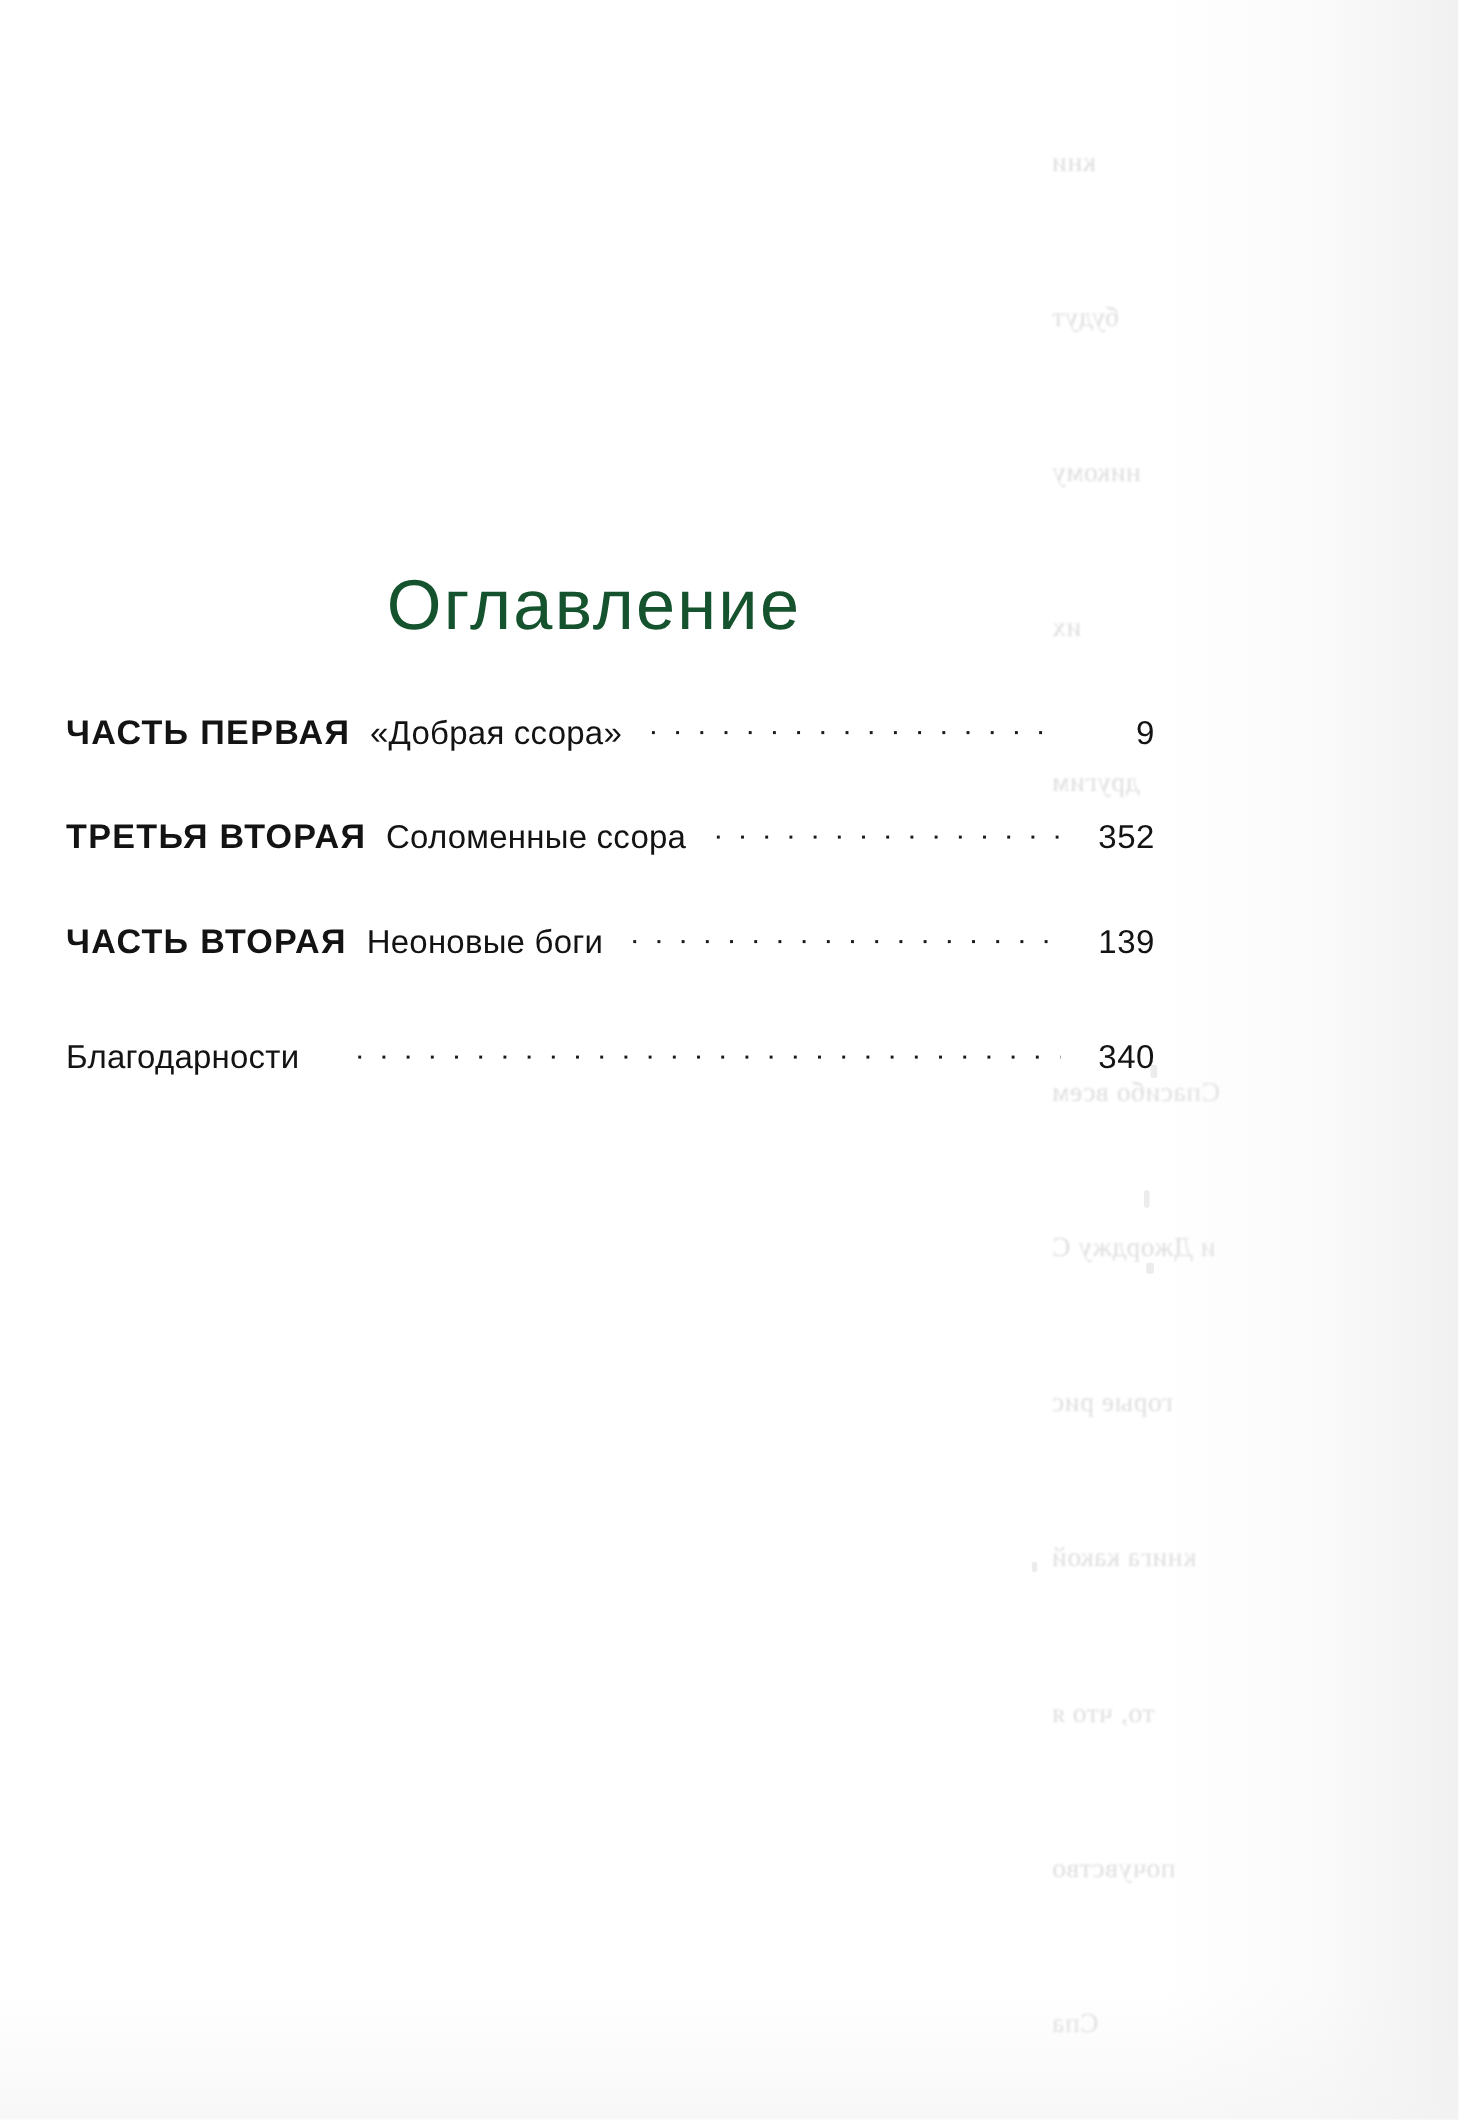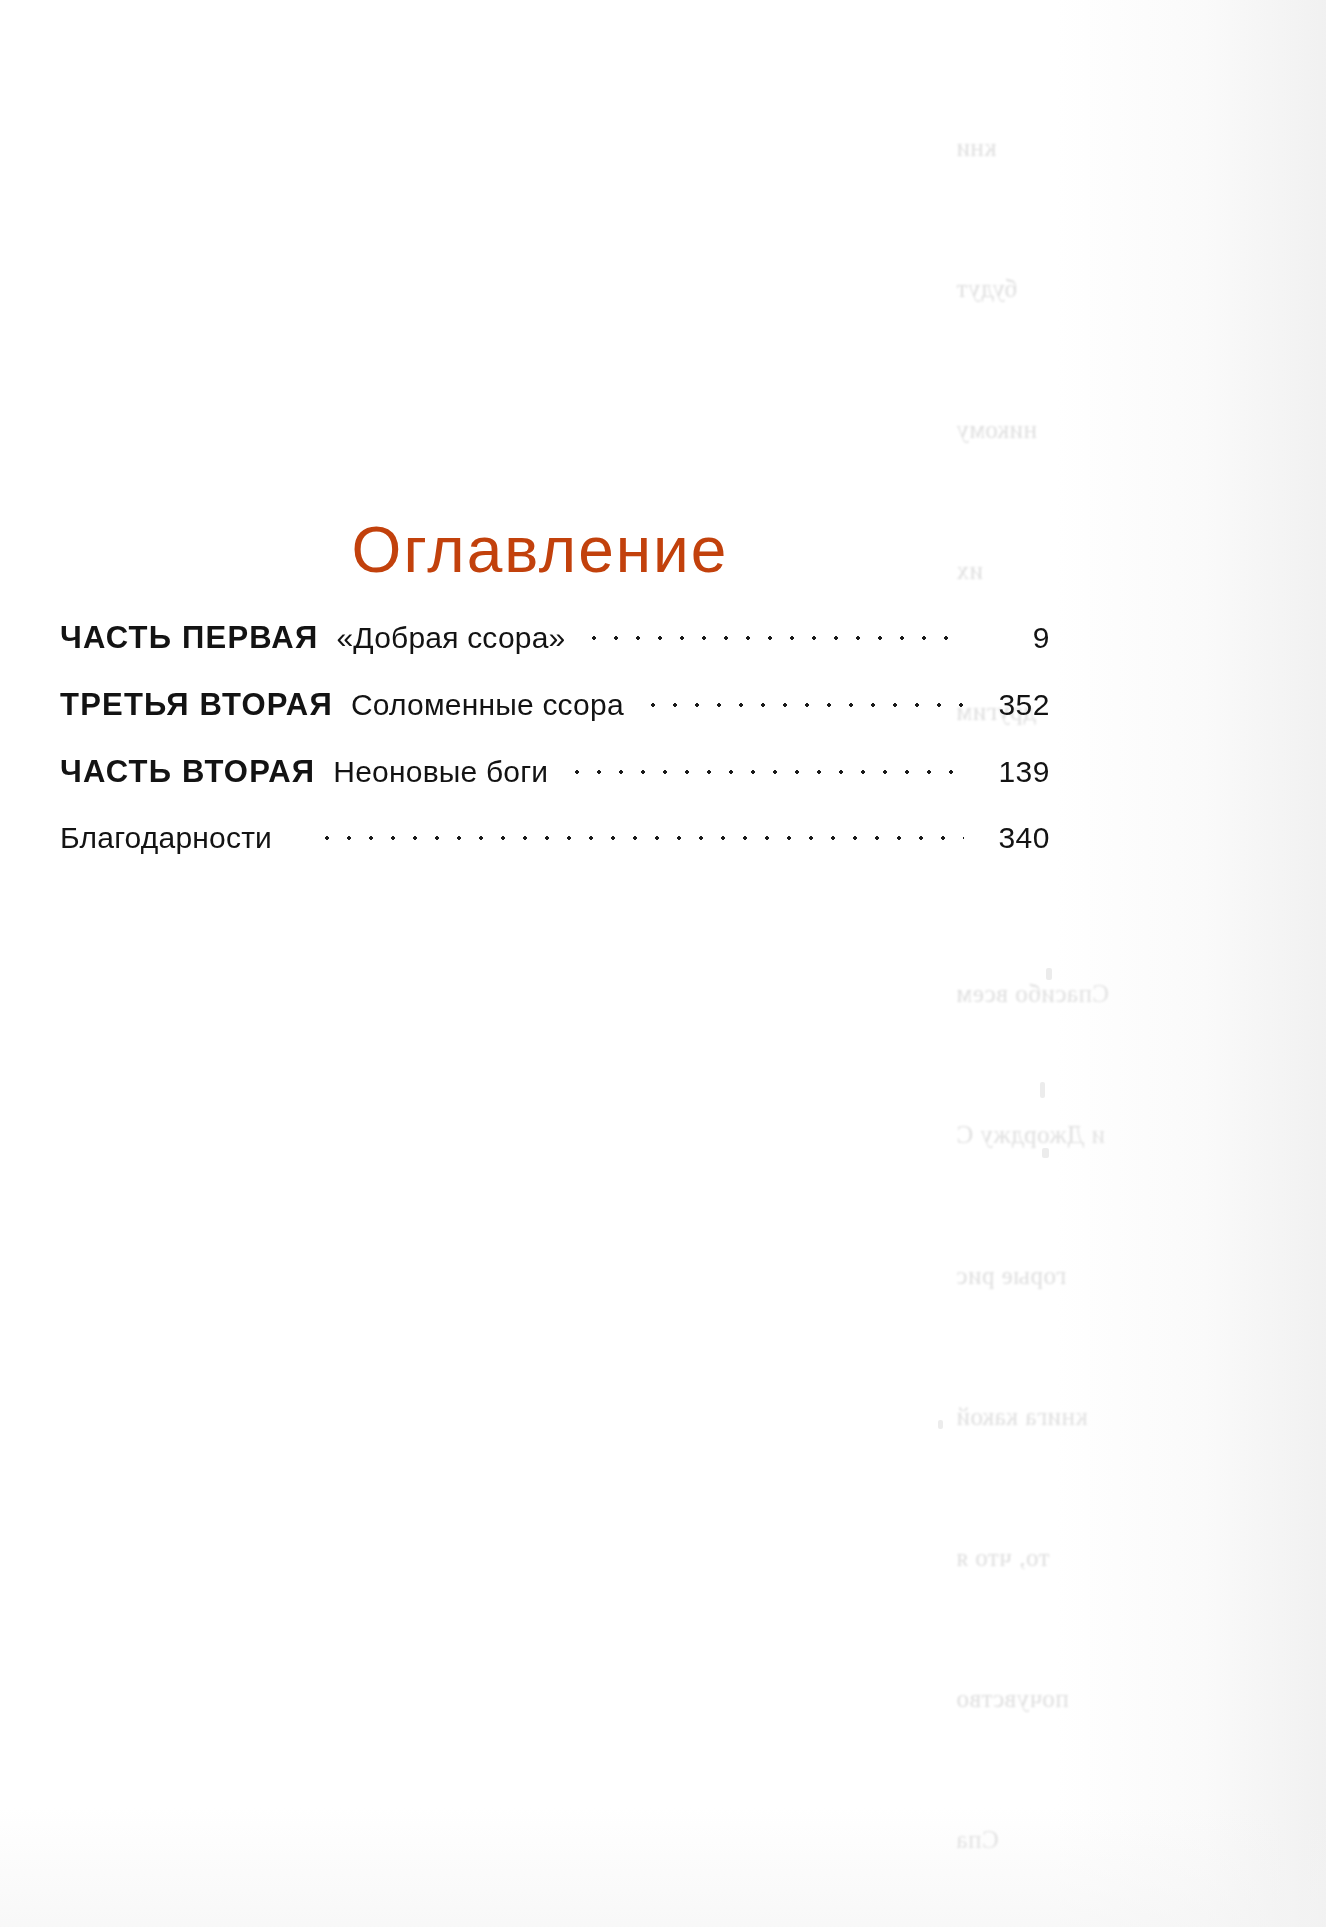--- a/index.html
+++ b/index.html
@@ -69,21 +69,21 @@
   .toc-title {
     position: absolute;
     top: 470px;
     left: 0;
     width: 1080px;
     text-align: center;
     font-family: "Liberation Sans", sans-serif;
     font-weight: 300;
     font-size: 64px;
     letter-spacing: 2px;
-    color: #c2410c;
+    color: #14532d;
   }
 
   
   .toc {
     position: absolute;
     top: 620px;
     left: 60px;
     width: 990px;
   }
   .toc-row {
@@ -93,20 +93,21 @@
     margin-bottom: 31px;
     font-family: "Liberation Sans", sans-serif;
     font-size: 31px;
     color: #131313;
     white-space: nowrap;
   }
   .toc-row .part {
     font-weight: 700;
     letter-spacing: 1.2px;
     font-size: 31px;
+    margin-top: 28px;
   }
   .toc-row .sub {
     font-weight: 400;
     font-size: 30px;
     margin-left: 18px;
     letter-spacing: 0.2px;
   }
   .toc-row.plain .sub {
     margin-left: 0;
   }
@@ -129,20 +130,21 @@
     text-align: right;
     font-weight: 400;
     font-size: 30px;
     letter-spacing: 0.5px;
   }
   .toc-row.ack {
     margin-top: 28px;
   }
   .toc-row.ack .sub {
     font-size: 30px;
+    margin-top: 40px;
   }
   .toc-row.ack .leader {
     margin-left: 44px;
   }
 
   
   .smudge {
     position: absolute;
     background: #d9d9d9;
     opacity: 0.5;

